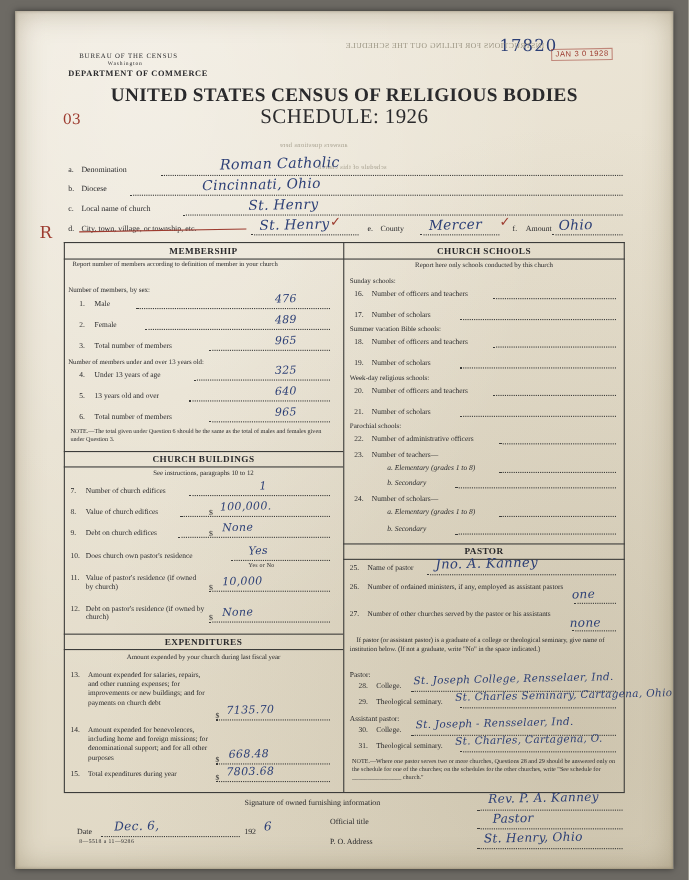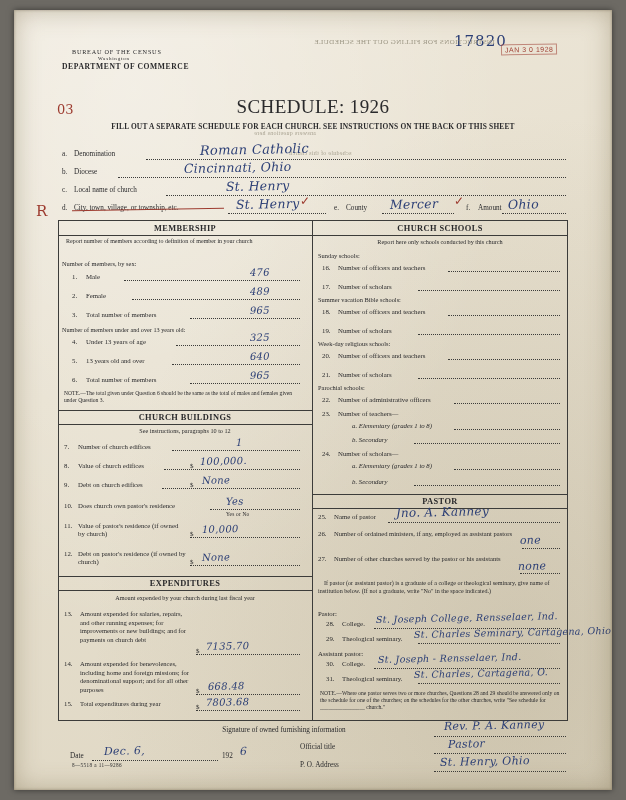--- a/index.html
+++ b/index.html
@@ -74,22 +74,22 @@
 <body>
 
 <div class="sheet">
   <div class="paper-tex"></div>
   <div class="content">
 
     <div class="t" id="hdr-dept">DEPARTMENT OF COMMERCE</div>
     <div class="t" id="hdr-bur">BUREAU OF THE CENSUS</div>
     <div class="t" id="hdr-wash">Washington</div>
 
+    <div class="t ctr" id="title1">UNITED STATES CENSUS OF RELIGIOUS BODIES</div>
     <div class="t ctr" id="title2">SCHEDULE: 1926</div>
-    <div class="t ctr" id="subt">FILL OUT A SEPARATE SCHEDULE FOR EACH CHURCH.   SEE INSTRUCTIONS ON THE BACK OF THIS SHEET</div>
 
     <div class="t" id="stampnum">17820</div>
     <div class="t" id="stampdate">JAN 3 0 1928</div>
     <div class="t" id="mirror">INSTRUCTIONS FOR FILLING OUT THE SCHEDULE</div>
     <div class="t" id="mirror2">answers questions here</div>
     <div class="t" id="mirror3">schedule of this church</div>
     <div class="t" id="code03">03</div>
     <div class="t" id="codeR">R</div>
 
     <div class="t lbl" style="left:48px;top:140px;">a.</div>

